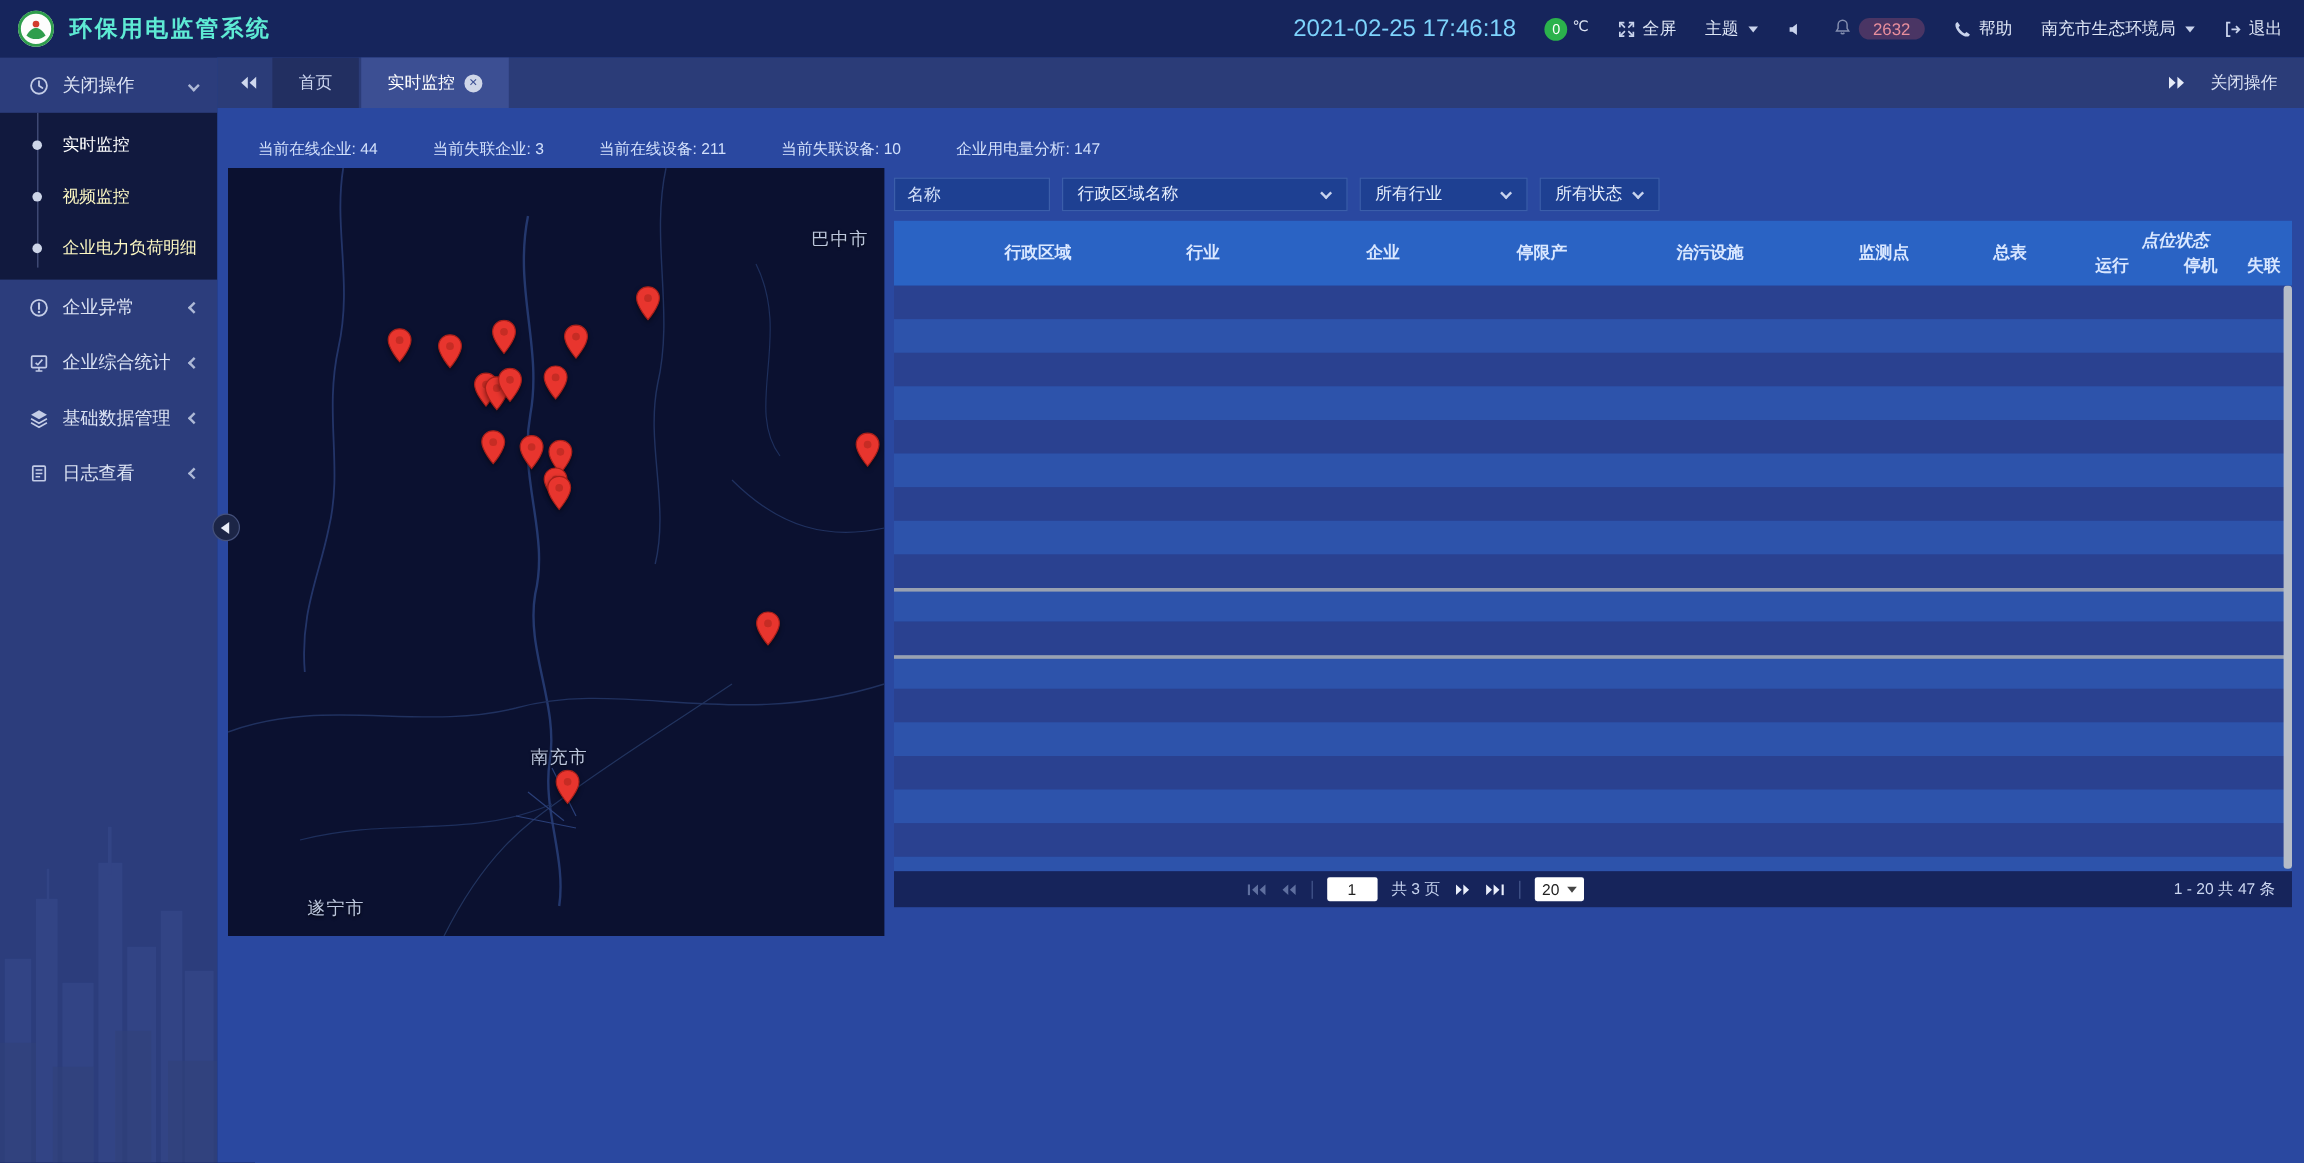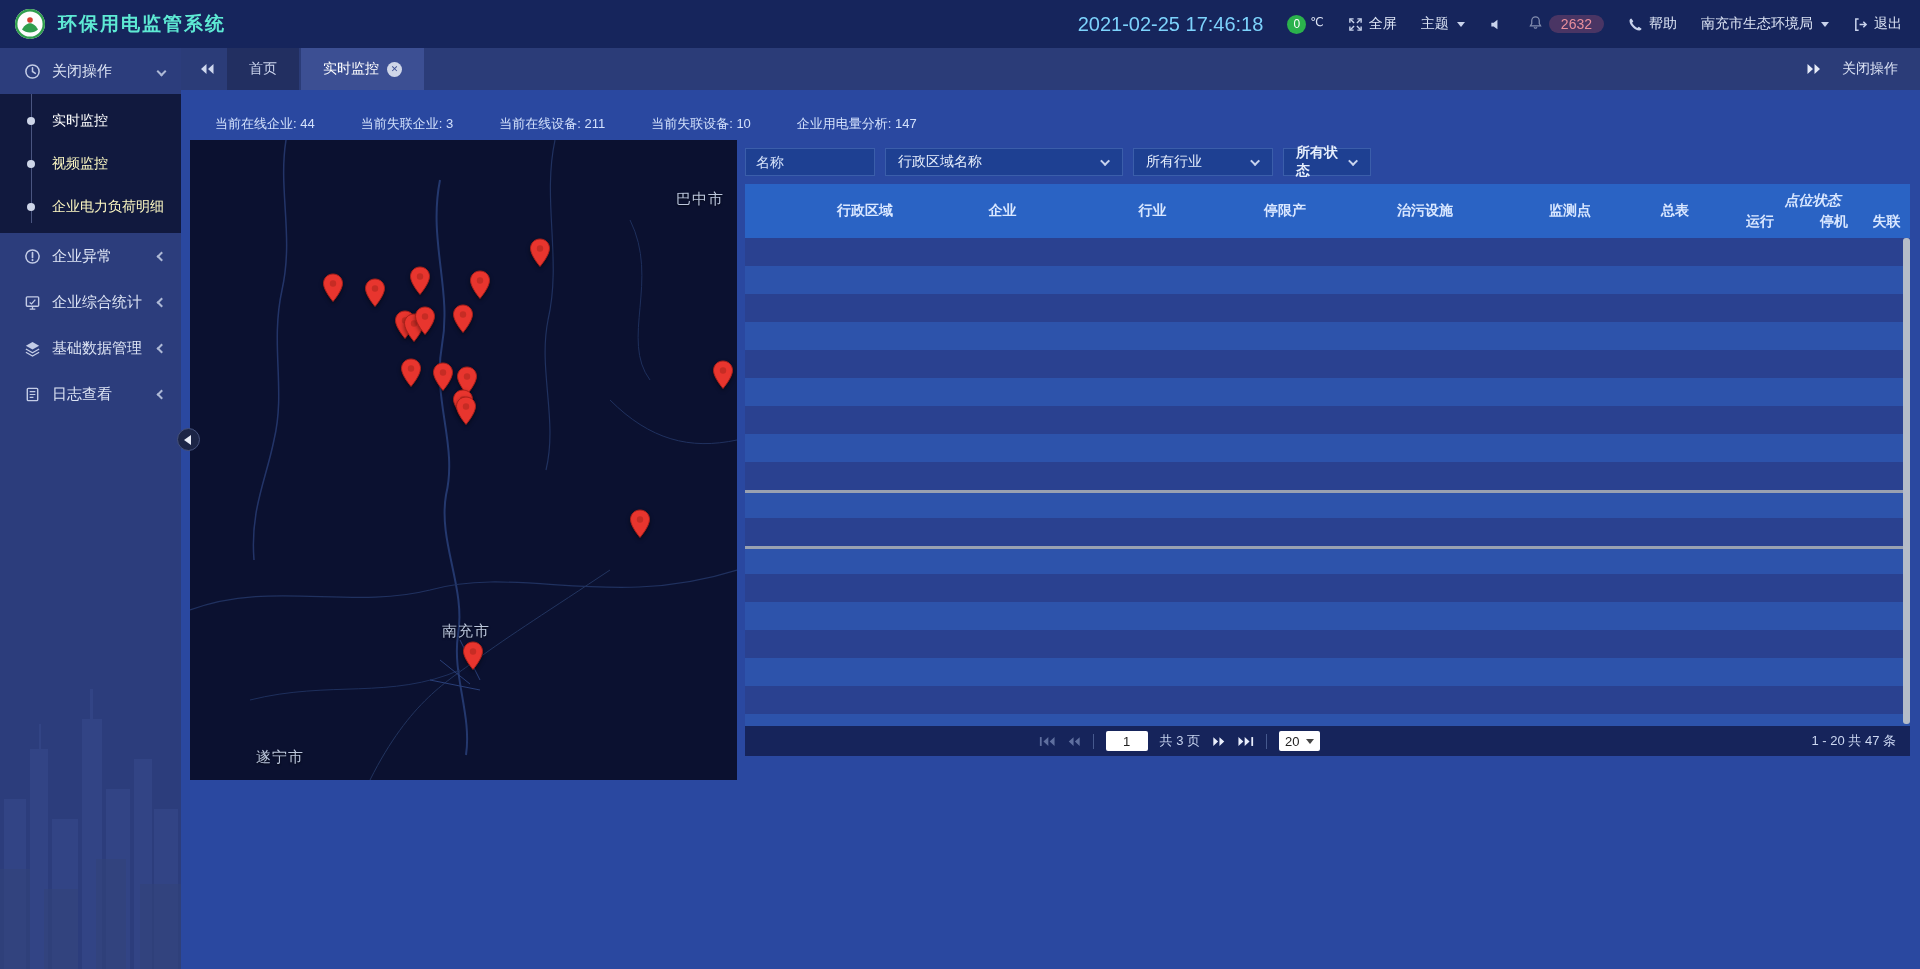--- a/index.html
+++ b/index.html
@@ -79,21 +79,21 @@
 
   
   .filters { display:flex; gap:10px; margin:8px 0; height:28px; flex:0 0 28px; }
   .f-input { width:130px; background:#1e4092; border:1px solid rgba(96,130,200,.45); color:#e6eefc;
     font-size:14px; padding:0 10px; outline:none; font-family:inherit; }
   .f-input::placeholder { color:#d5e2fa; opacity:1; }
   .select { background:#1e4092; border:1px solid rgba(96,130,200,.45); color:#e6eefc; font-size:14px;
     display:flex; align-items:center; padding:0 12px; cursor:pointer; }
   .select .sel-chev { width:7px; height:7px; border-left:2px solid #c8d4ef; border-bottom:2px solid #c8d4ef;
     transform:rotate(-45deg) translateY(-2px); margin-left:auto; }
-  .sel-region { width:238px; } .sel-industry { width:140px; } .sel-status { width:88px;font-weight:bold; }
+  .sel-region { width:238px; } .sel-industry { width:140px; } .sel-status { width:100px; }
 
   
   .grid-cols { --cols:60px 120px 155px 145px 120px 160px 130px 80px 90px 58px 47px; }
   .thead { display:grid; grid-template-columns:var(--cols); grid-template-rows:27px 27px; background:#2a63c4;
     flex:0 0 54px; color:#d9e7ff; font-size:14px; font-weight:bold; }
   .th { grid-row:1 / 3; display:flex; align-items:center; justify-content:center; }
   .th.group { grid-row:1; grid-column:9 / 12; font-style:italic; align-items:flex-end; padding-bottom:1px; }
   .th.sub { grid-row:2; align-items:flex-start; padding-top:2px; }
   .th.c9 { grid-column:9; } .th.c10 { grid-column:10; } .th.c11 { grid-column:11; }
 
@@ -432,22 +432,22 @@
             </div>
             <div class="select sel-status">
               <span>所有状态</span>
               <span class="sel-chev"></span>
             </div>
           </div>
 
           <div class="thead grid-cols">
             <div class="th"></div>
             <div class="th">行政区域</div>
+            <div class="th">行业</div>
             <div class="th">企业</div>
-            <div class="th">行业</div>
             <div class="th">停限产</div>
             <div class="th">治污设施</div>
             <div class="th">监测点</div>
             <div class="th">总表</div>
             <div class="th group">点位状态</div>
             <div class="th sub c9">运行</div>
             <div class="th sub c10">停机</div>
             <div class="th sub c11">失联</div>
           </div>
 

